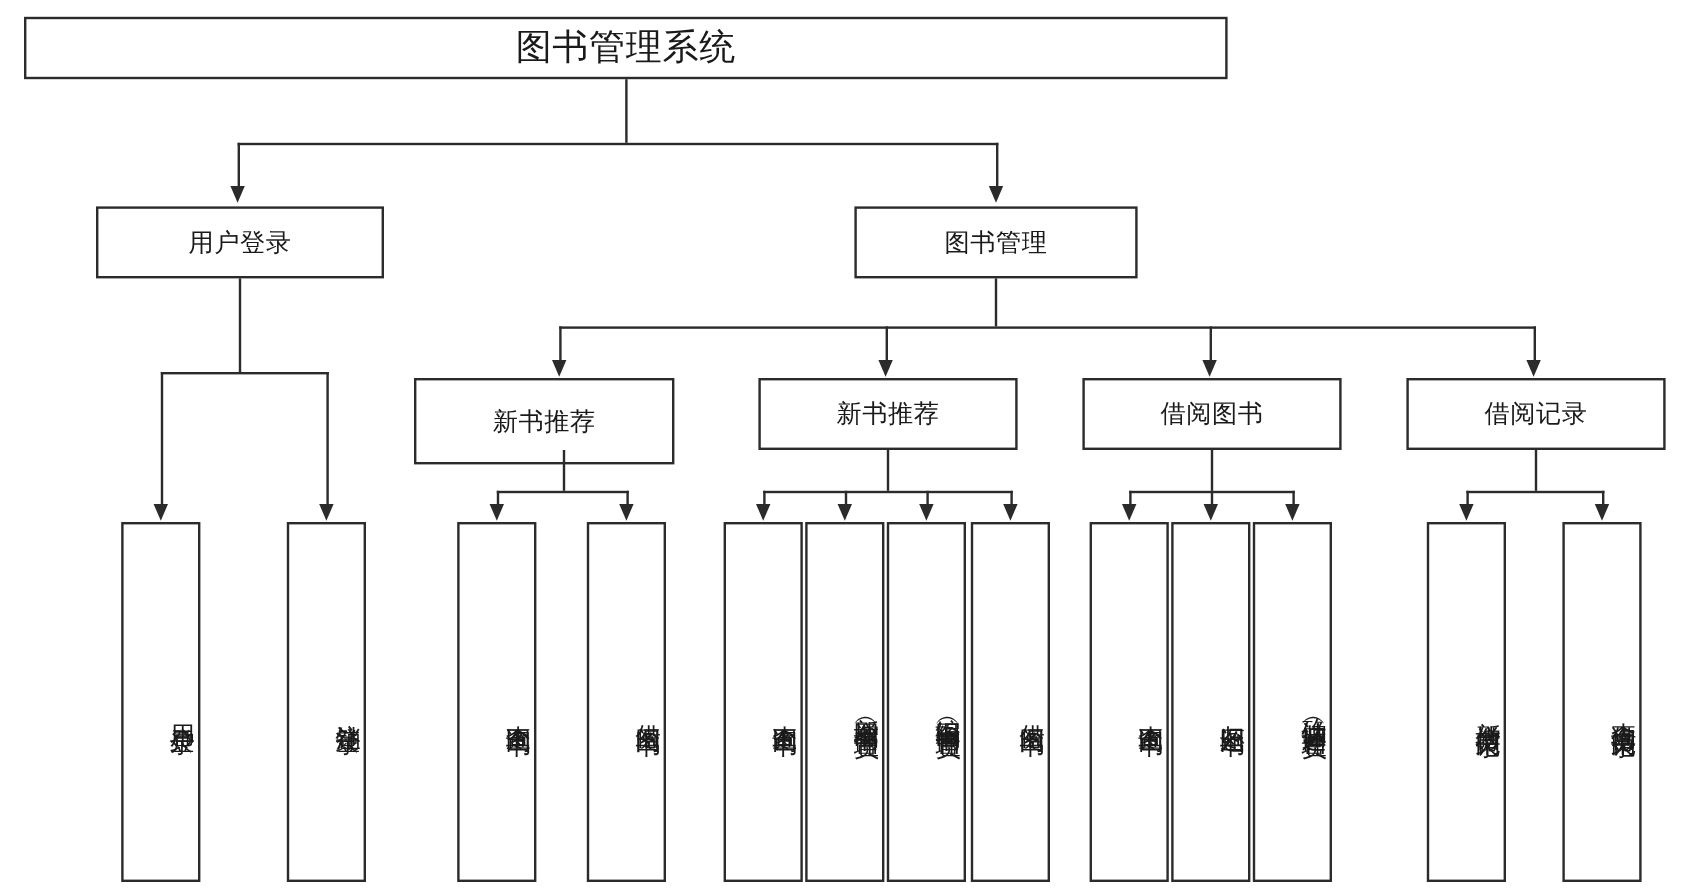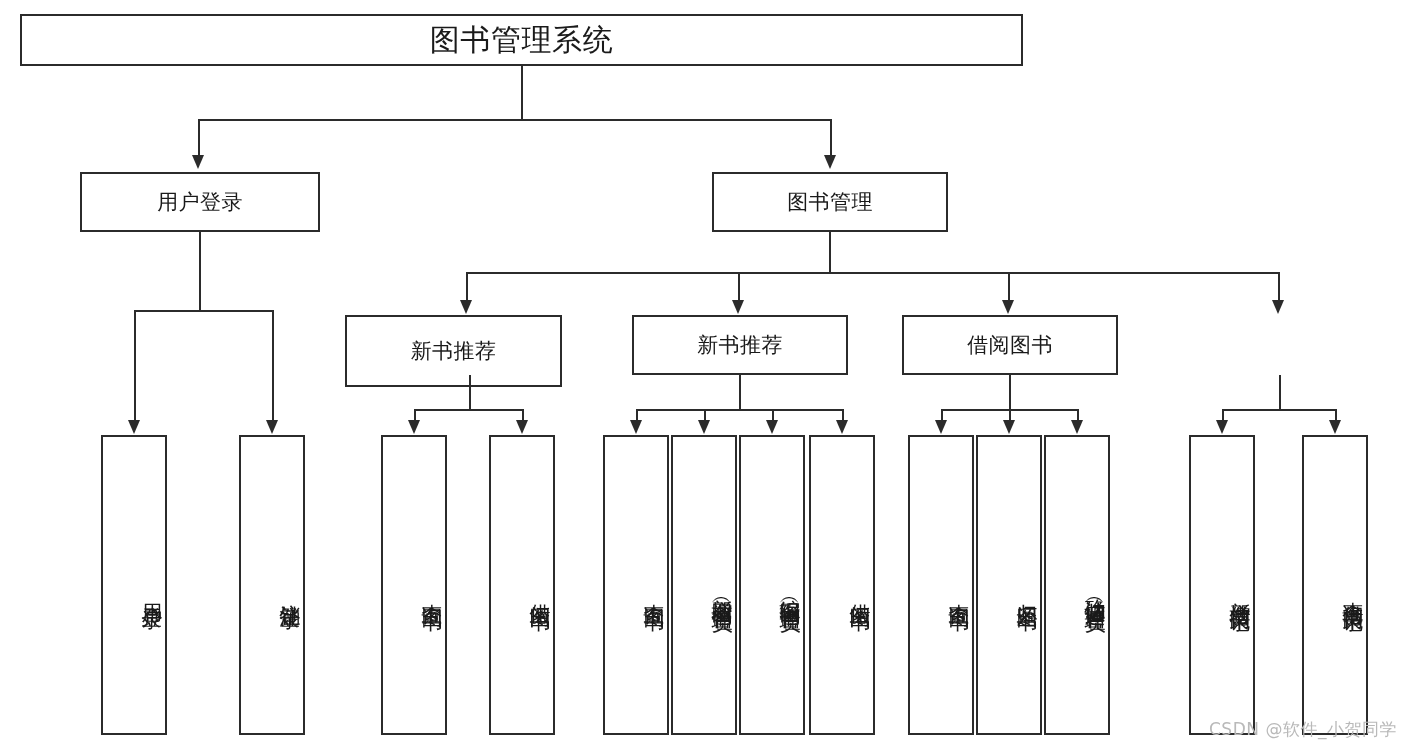--- a/index.html
+++ b/index.html
@@ -101,20 +101,21 @@
   <div class="ln v" style="left:738px;top:272px;height:30px;"></div>
   <div class="arrow" style="left:731.8px;top:300px;"></div>
   <div class="ln v" style="left:1008px;top:272px;height:30px;"></div>
   <div class="arrow" style="left:1001.8px;top:300px;"></div>
   <div class="ln v" style="left:1278px;top:272px;height:30px;"></div>
   <div class="arrow" style="left:1271.8px;top:300px;"></div>
 
   <div class="node h" style="left:345px;top:315px;width:217px;height:72px;">新书推荐</div>
   <div class="node h" style="left:632px;top:315px;width:216px;height:60px;">新书推荐</div>
   <div class="node h" style="left:902px;top:315px;width:216px;height:60px;">借阅图书</div>
+  <div class="node h" style="left:1172px;top:315px;width:216px;height:60px;">借阅记录</div>
 
   <div class="ln v" style="left:468.9px;top:375px;height:34px;"></div>
   <div class="ln h" style="left:414px;top:409px;width:110px;"></div>
   <div class="ln v" style="left:414px;top:409px;height:13px;"></div>
   <div class="arrow" style="left:407.8px;top:420px;"></div>
   <div class="ln v" style="left:522px;top:409px;height:13px;"></div>
   <div class="arrow" style="left:515.8px;top:420px;"></div>
 
   <div class="ln v" style="left:738.9px;top:375px;height:34px;"></div>
   <div class="ln h" style="left:636px;top:409px;width:208px;"></div>
@@ -154,15 +155,14 @@
   <div class="node v" style="left:739px;top:435px;width:66px;height:300px;">编辑图书（管理员）</div>
   <div class="node v" style="left:809px;top:435px;width:66px;height:300px;">借阅图书</div>
 
   <div class="node v" style="left:908px;top:435px;width:66px;height:300px;">查询图书</div>
   <div class="node v" style="left:976px;top:435px;width:66px;height:300px;">归还图书</div>
   <div class="node v" style="left:1044px;top:435px;width:66px;height:300px;">确认归还（管理员）</div>
 
   <div class="node v" style="left:1189px;top:435px;width:66px;height:300px;">新增借阅记录</div>
   <div class="node v" style="left:1302px;top:435px;width:66px;height:300px;">查询借阅记录</div>
 
-  <div id="watermark">CSDN @软件_小贺同学</div>
 
 </div>
 
 </body></html>

